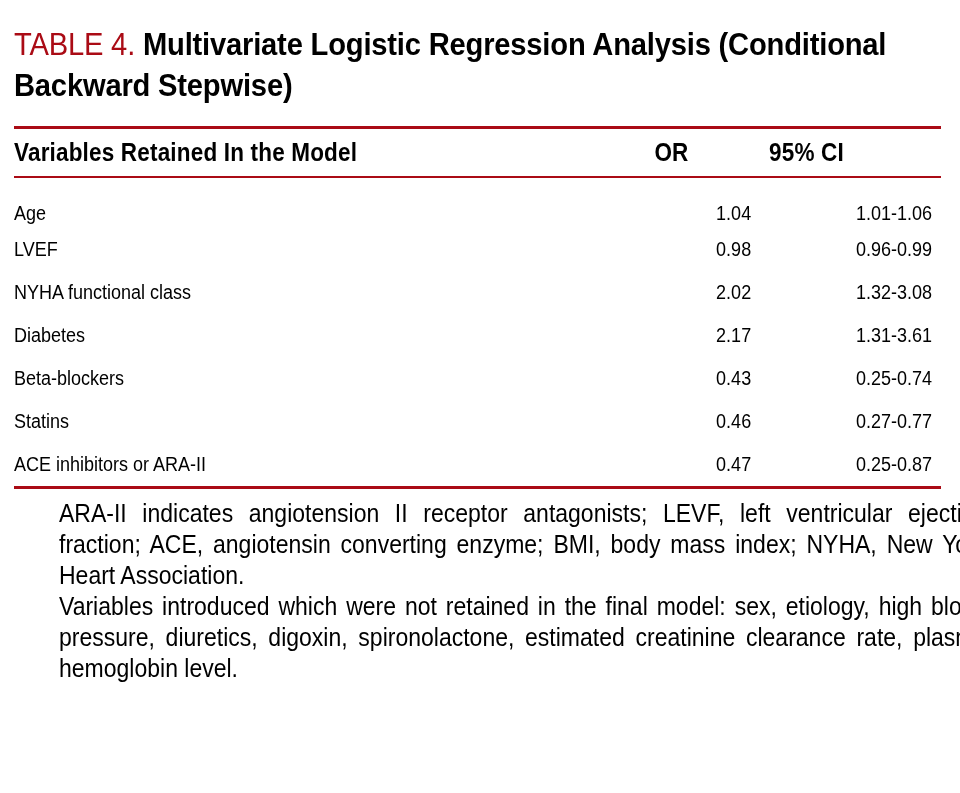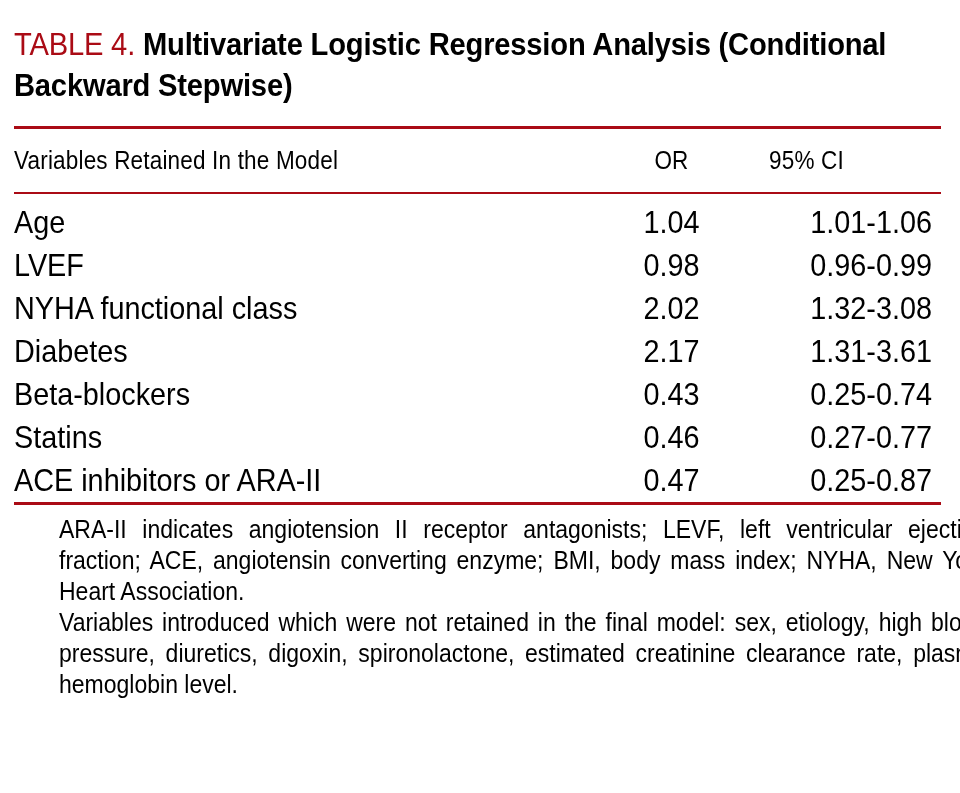--- a/index.html
+++ b/index.html
@@ -75,36 +75,36 @@
   .cell-inner {
     display: block;
     transform: scaleX(0.9);
     transform-origin: center center;
   }
   .cell-inner.left {
     transform-origin: left center;
   }
 
   table.data thead th {
-    height: 63px;
-    font-weight: normal;
+    height: 47px;
+    font-weight: bold;
     font-size: 25px;
     letter-spacing: 0.2px;
   }
   table.data thead th.h-var { text-align: left;   }
   table.data thead th.h-or  { text-align: center; }
   table.data thead th.h-ci  { text-align: left; }
 
   table.data tbody td {
     height: 43px;
     font-weight: normal;
-    font-size: 32px;
+    font-size: 20px;
   }
   table.data tbody td.v-var { text-align: left;   }
-  table.data tbody td.v-or  { text-align: center; }
+  table.data tbody td.v-or  { text-align: right; }
   table.data tbody td.v-ci  { text-align: right; }
 
   tbody tr:first-child td { height: 47px; vertical-align: bottom; padding-bottom: 3px; }
 
   
   .footnotes {
     width: 930px;
     padding-top: 9px;
     font-size: 25px;
     line-height: 31px;

